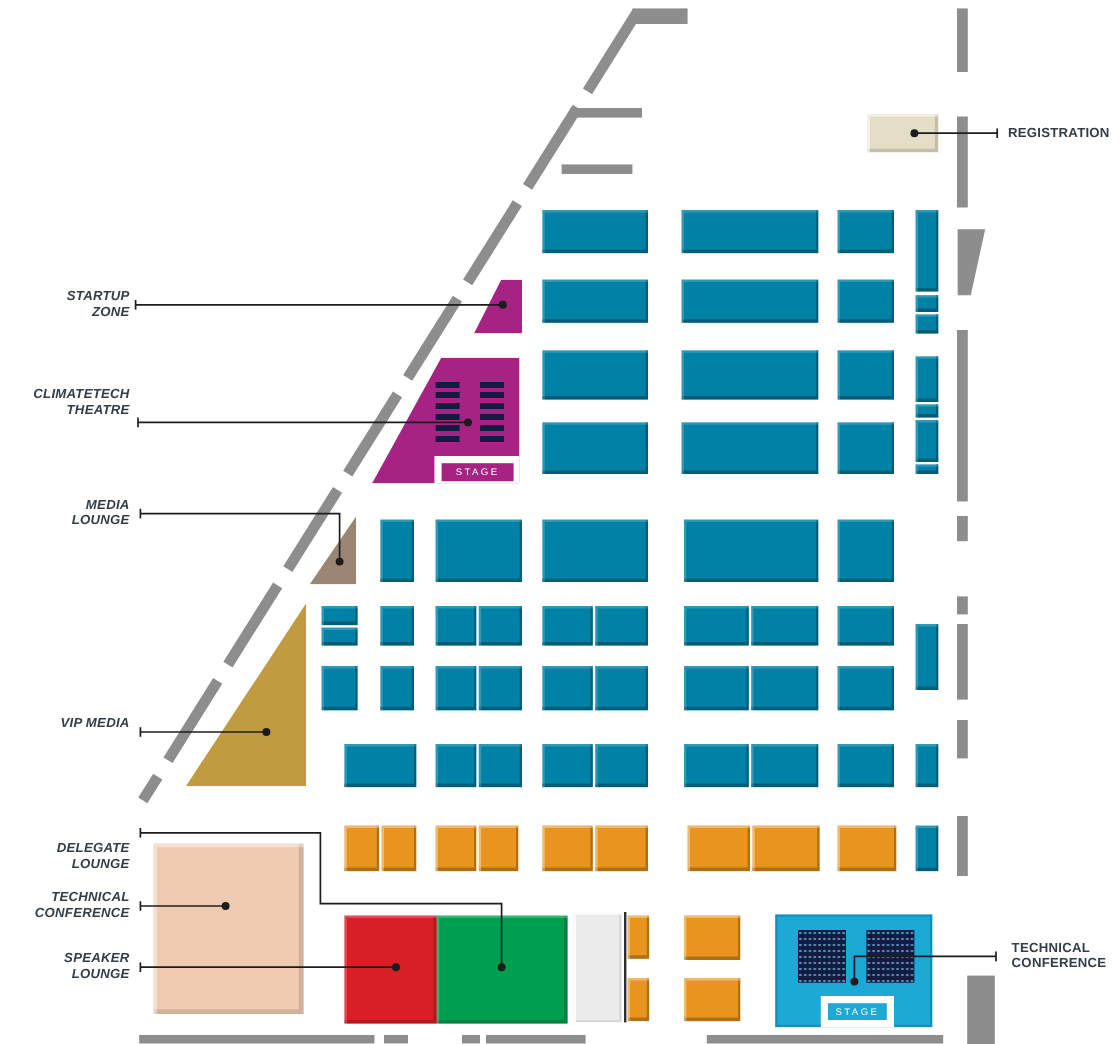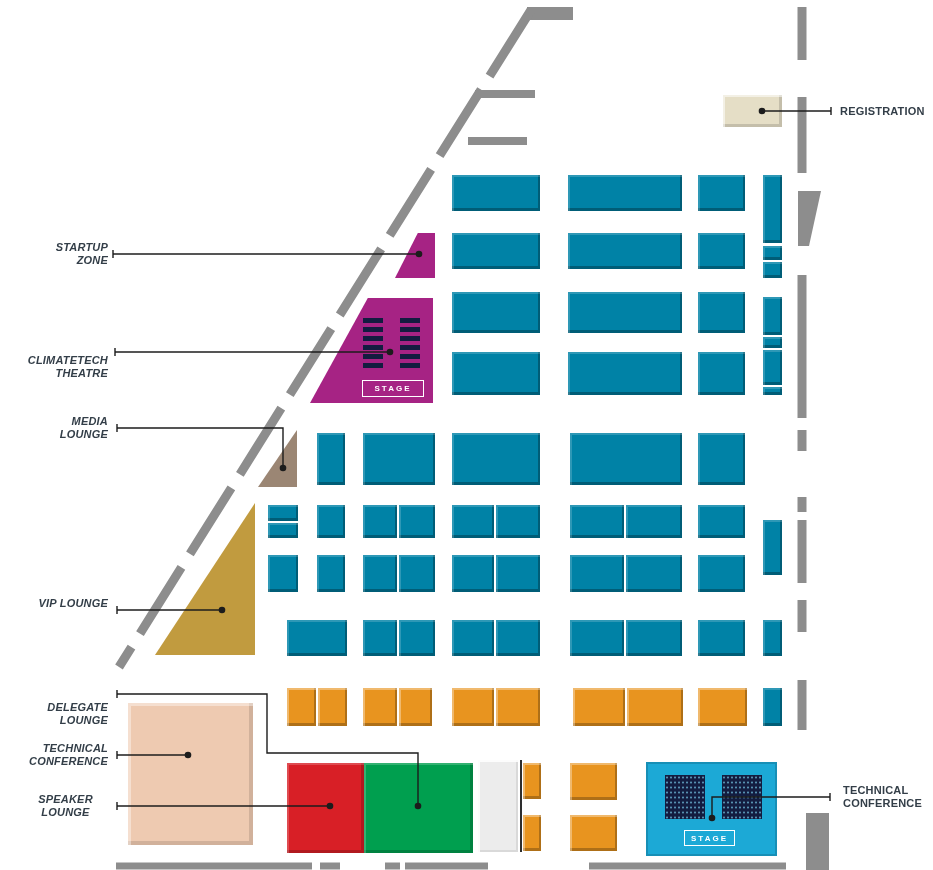--- a/index.html
+++ b/index.html
@@ -32,34 +32,34 @@
         box-shadow:inset 2px 2px 0 rgba(255,255,255,.2), inset -3px -3px 0 rgba(0,0,0,.18);}
   .zone--technical{left:646px;top:762px;width:131px;height:94px;background:var(--zc-technical-conference);
         box-shadow:inset 0 0 0 2px rgba(0,0,0,.15);}
   .partition{position:absolute;left:520px;top:760px;width:2px;height:92px;background:#2e2e2e;}
   
   .seats-rows{position:absolute;width:20px;height:51px;
         background:repeating-linear-gradient(to bottom,var(--seat) 0 5px,transparent 5px 9px);}
   .seats-block{position:absolute;width:40px;height:44px;background-color:var(--seat);
         background-image:radial-gradient(circle, rgba(130,220,250,.6) .8px, transparent 1.3px);
         background-size:4px 5px;}
-  .stage{position:absolute;border:1px solid #ffffff;color:var(--stage-text);
-        font-size:8px;font-weight:bold;letter-spacing:2px;
+  .stage{position:absolute;border:6px solid #ffffff;color:var(--stage-text);
+        font-size:8px;font-weight:normal;letter-spacing:2px;
         display:flex;align-items:center;justify-content:center;}
   
   .lbl{position:absolute;color:var(--label-text);font-size:11px;font-weight:bold;
        line-height:13px;letter-spacing:.2px;}
   .lbl--left{width:85px;text-align:right;font-style:italic;}
   .lbl--startup{left:23px;top:241px;}
-  .lbl--climatetech{left:23px;top:354px;text-align:right;}
+  .lbl--climatetech{left:23px;top:323px;text-align:right;}
   .lbl--media{left:23px;top:415px;}
   .lbl--vip{left:23px;top:597px;}
   .lbl--delegate{left:23px;top:681px;margin-top:20px;}
   .lbl--strategic{left:23px;top:742px;}
-  .lbl--speaker{left:23px;top:793px;text-align:center;}
+  .lbl--speaker{left:23px;top:793px;}
   .lbl--registration{left:840px;top:105px;width:110px;}
   .lbl--technical{left:843px;top:784px;width:92px;}
   
   #overlay{position:absolute;left:0;top:0;pointer-events:none;}
   .wall-line{stroke:var(--wall);}
   .wall-fill{fill:var(--wall);}
   .leader polyline{fill:none;stroke:var(--leader);stroke-width:1.4;}
   .leader line{stroke:var(--leader);stroke-width:1.4;}
   .leader circle{fill:var(--leader);}
 </style>
@@ -223,19 +223,19 @@
     <g class="leader">
       <polyline points="712,818 712,797 830,797"></polyline>
         <line x1="830" y1="793" x2="830" y2="801"></line>
         <circle cx="712" cy="818" r="3.3"></circle>
     </g>
   </svg>
 
   <div class="lbl lbl--left lbl--startup">STARTUP ZONE</div>
   <div class="lbl lbl--left lbl--climatetech">CLIMATETECH THEATRE</div>
   <div class="lbl lbl--left lbl--media">MEDIA LOUNGE</div>
-  <div class="lbl lbl--left lbl--vip">VIP LOUNGE</div>
+  <div class="lbl lbl--left lbl--vip">VIP MEDIA</div>
   <div class="lbl lbl--left lbl--delegate">DELEGATE LOUNGE</div>
   <div class="lbl lbl--left lbl--strategic">TECHNICAL CONFERENCE</div>
   <div class="lbl lbl--left lbl--speaker">SPEAKER LOUNGE</div>
   <div class="lbl lbl--registration">REGISTRATION</div>
   <div class="lbl lbl--technical">TECHNICAL CONFERENCE</div>
 </div>
 
 </body></html>

